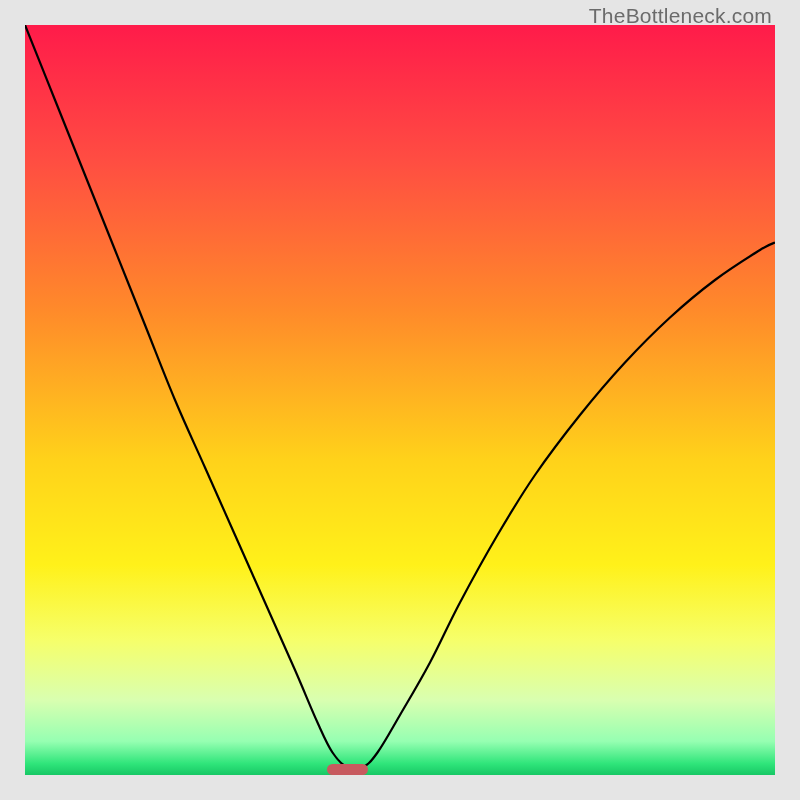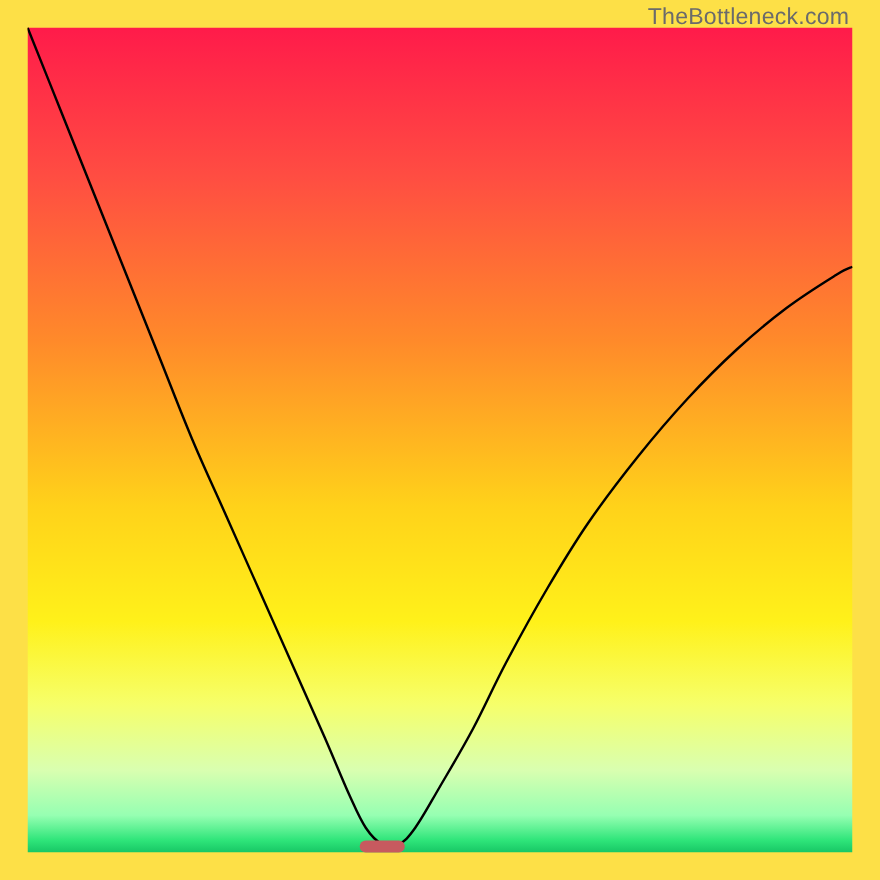--- a/index.html
+++ b/index.html
@@ -8,21 +8,21 @@
     width: 800px;
     height: 800px;
     overflow: hidden;
     background: #000;
     font-family: Arial, Helvetica, sans-serif;
   }
   .frame {
     position: relative;
     width: 800px;
     height: 800px;
-    background: #fde047;
+    background: #e5e5e5;
     box-sizing: border-box;
   }
   .plot-area {
     position: absolute;
     left: 25px;
     top: 25px;
     width: 750px;
     height: 750px;
   }
   .gradient {

